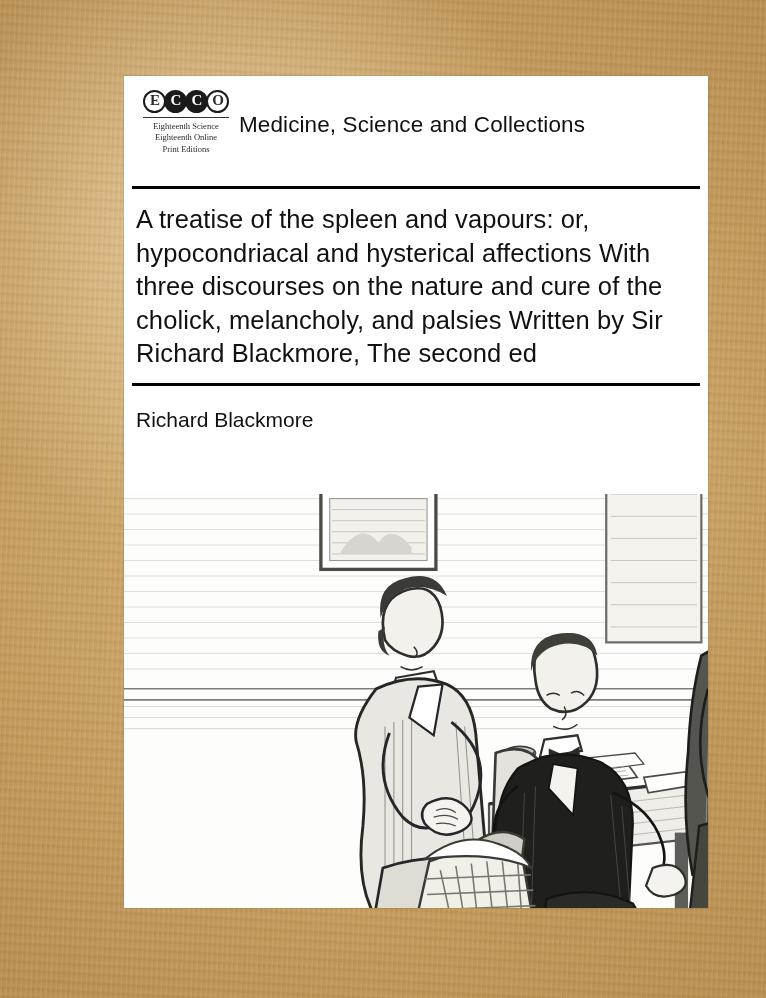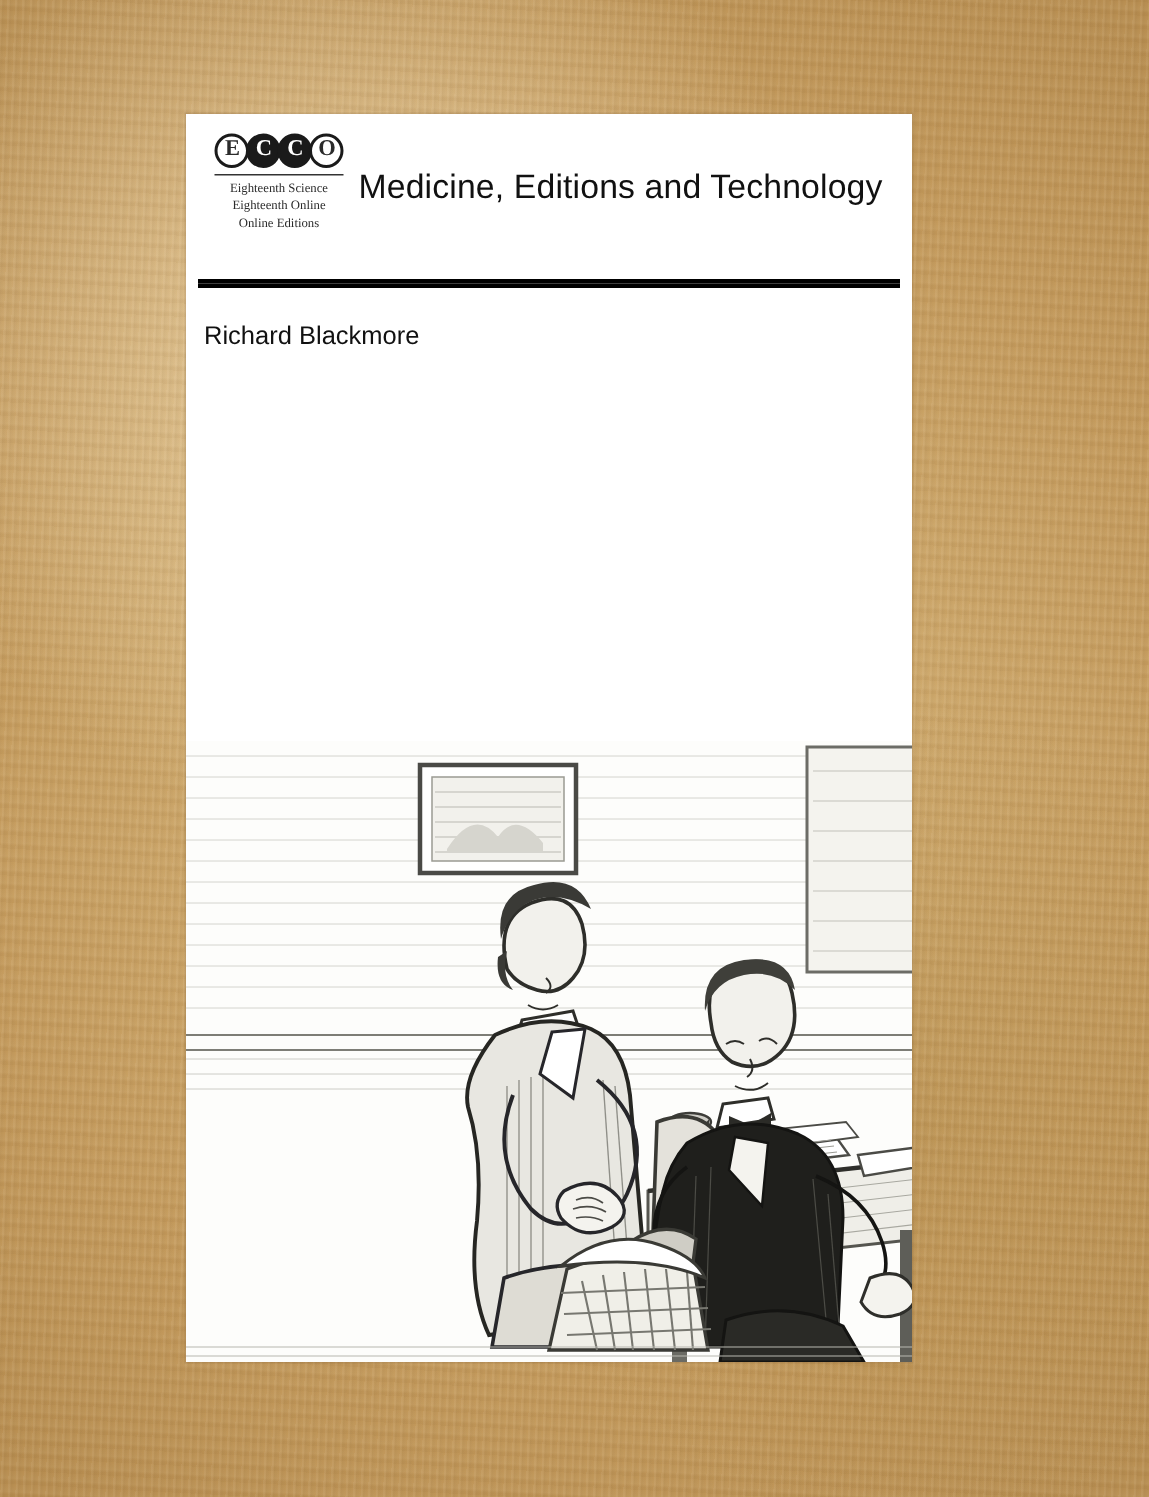--- a/index.html
+++ b/index.html
@@ -27,21 +27,21 @@
     inset: 0;
     background-image:
       repeating-linear-gradient(92deg, rgba(255,255,255,0.05) 0px, rgba(255,255,255,0.05) 1px, rgba(0,0,0,0.03) 2px, rgba(0,0,0,0.0) 5px),
       repeating-linear-gradient(3deg, rgba(120,80,30,0.05) 0px, rgba(120,80,30,0.05) 2px, rgba(255,245,215,0.05) 4px, rgba(255,245,215,0.0) 9px);
     pointer-events: none;
   }
   .cover {
     position: absolute;
     left: 124px;
     top: 76px;
-    width: 484px;
+    width: 584px;
     height: 832px;
     background: #ffffff;
     box-shadow: 0 0 0 1px rgba(120,90,50,0.18);
   }
   .cover-inner {
     position: relative;
     width: 100%;
     height: 100%;
   }
   .head {
@@ -112,21 +112,21 @@
     font-size: 25.5px;
     line-height: 33.5px;
     color: #111;
     letter-spacing: 0.1px;
   }
   .author-block {
     padding: 22px 12px 20px 12px;
     min-height: 60px;
   }
   .author {
-    font-size: 17px;
+    font-size: 21px;
     color: #111;
   }
   .plate {
     position: absolute;
     left: 0;
     right: 0;
     bottom: 0;
     height: 414px;
     background: #fdfdfb;
     overflow: hidden;
@@ -147,27 +147,30 @@
     <div class="cover-inner">
 
       <div class="head">
         <div class="ecco-logo">
           <div class="ecco-mark">
             <span class="ring">E</span><span class="ring solidring">C</span><span class="ring solidring">C</span><span class="ring">O</span>
           </div>
           <div class="ecco-rule"></div>
           <div class="ecco-sub">Eighteenth Science</div>
           <div class="ecco-sub">Eighteenth Online</div>
-          <div class="ecco-sub">Online Editions</div>
+          <div class="ecco-sub">Print Editions</div>
         </div>
-        <div class="series-title">Medicine, Editions and Technology</div>
+        <div class="series-title">Medicine, Science and Collections</div>
       </div>
 
       <div class="rule-thick"></div>
 
+      <div class="title-block">
+        <div class="book-title">A treatise of the spleen and vapours: or, hypocondriacal and hysterical affections With three discourses on the nature and cure of the cholick, melancholy, and palsies Written by Sir Richard Blackmore, The second ed</div>
+      </div>
 
       <div class="rule-thick"></div>
 
       <div class="author-block">
         <div class="author">Richard Blackmore</div>
       </div>
 
       <div class="plate">
         <svg viewBox="0 0 528 414" preserveAspectRatio="xMidYMid slice">
           <rect x="0" y="0" width="528" height="414" fill="#fdfdfb"></rect>

